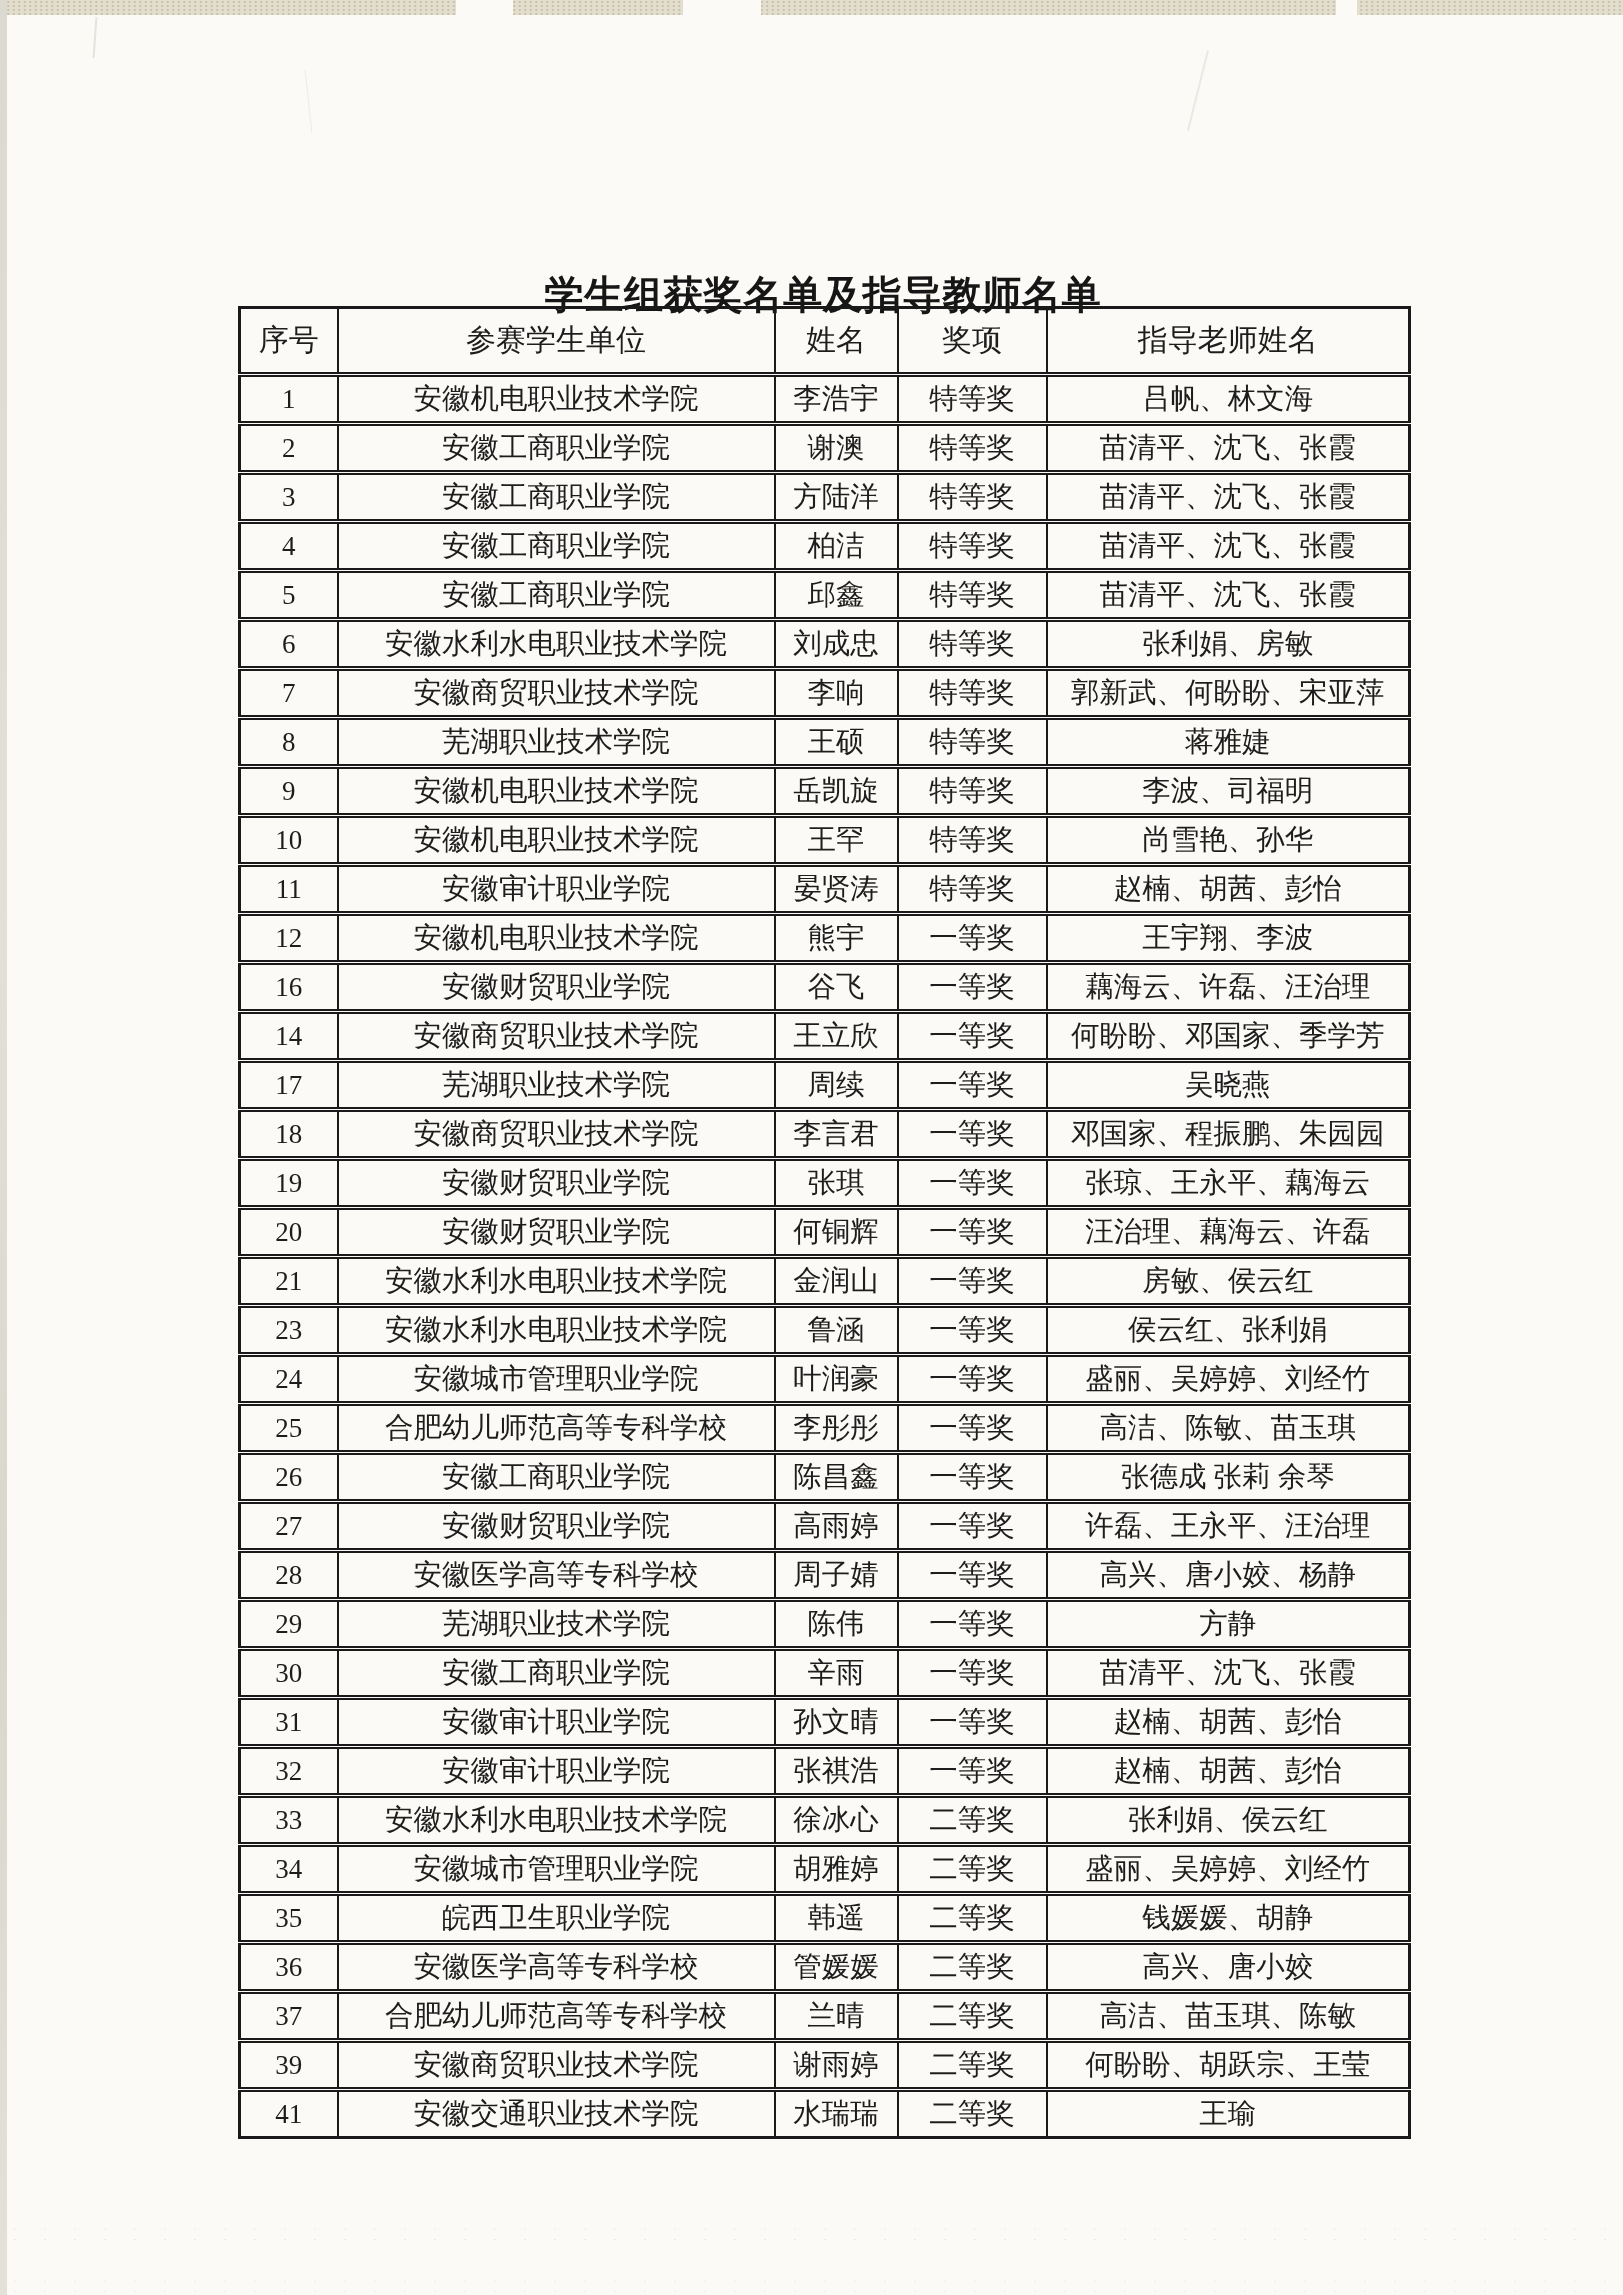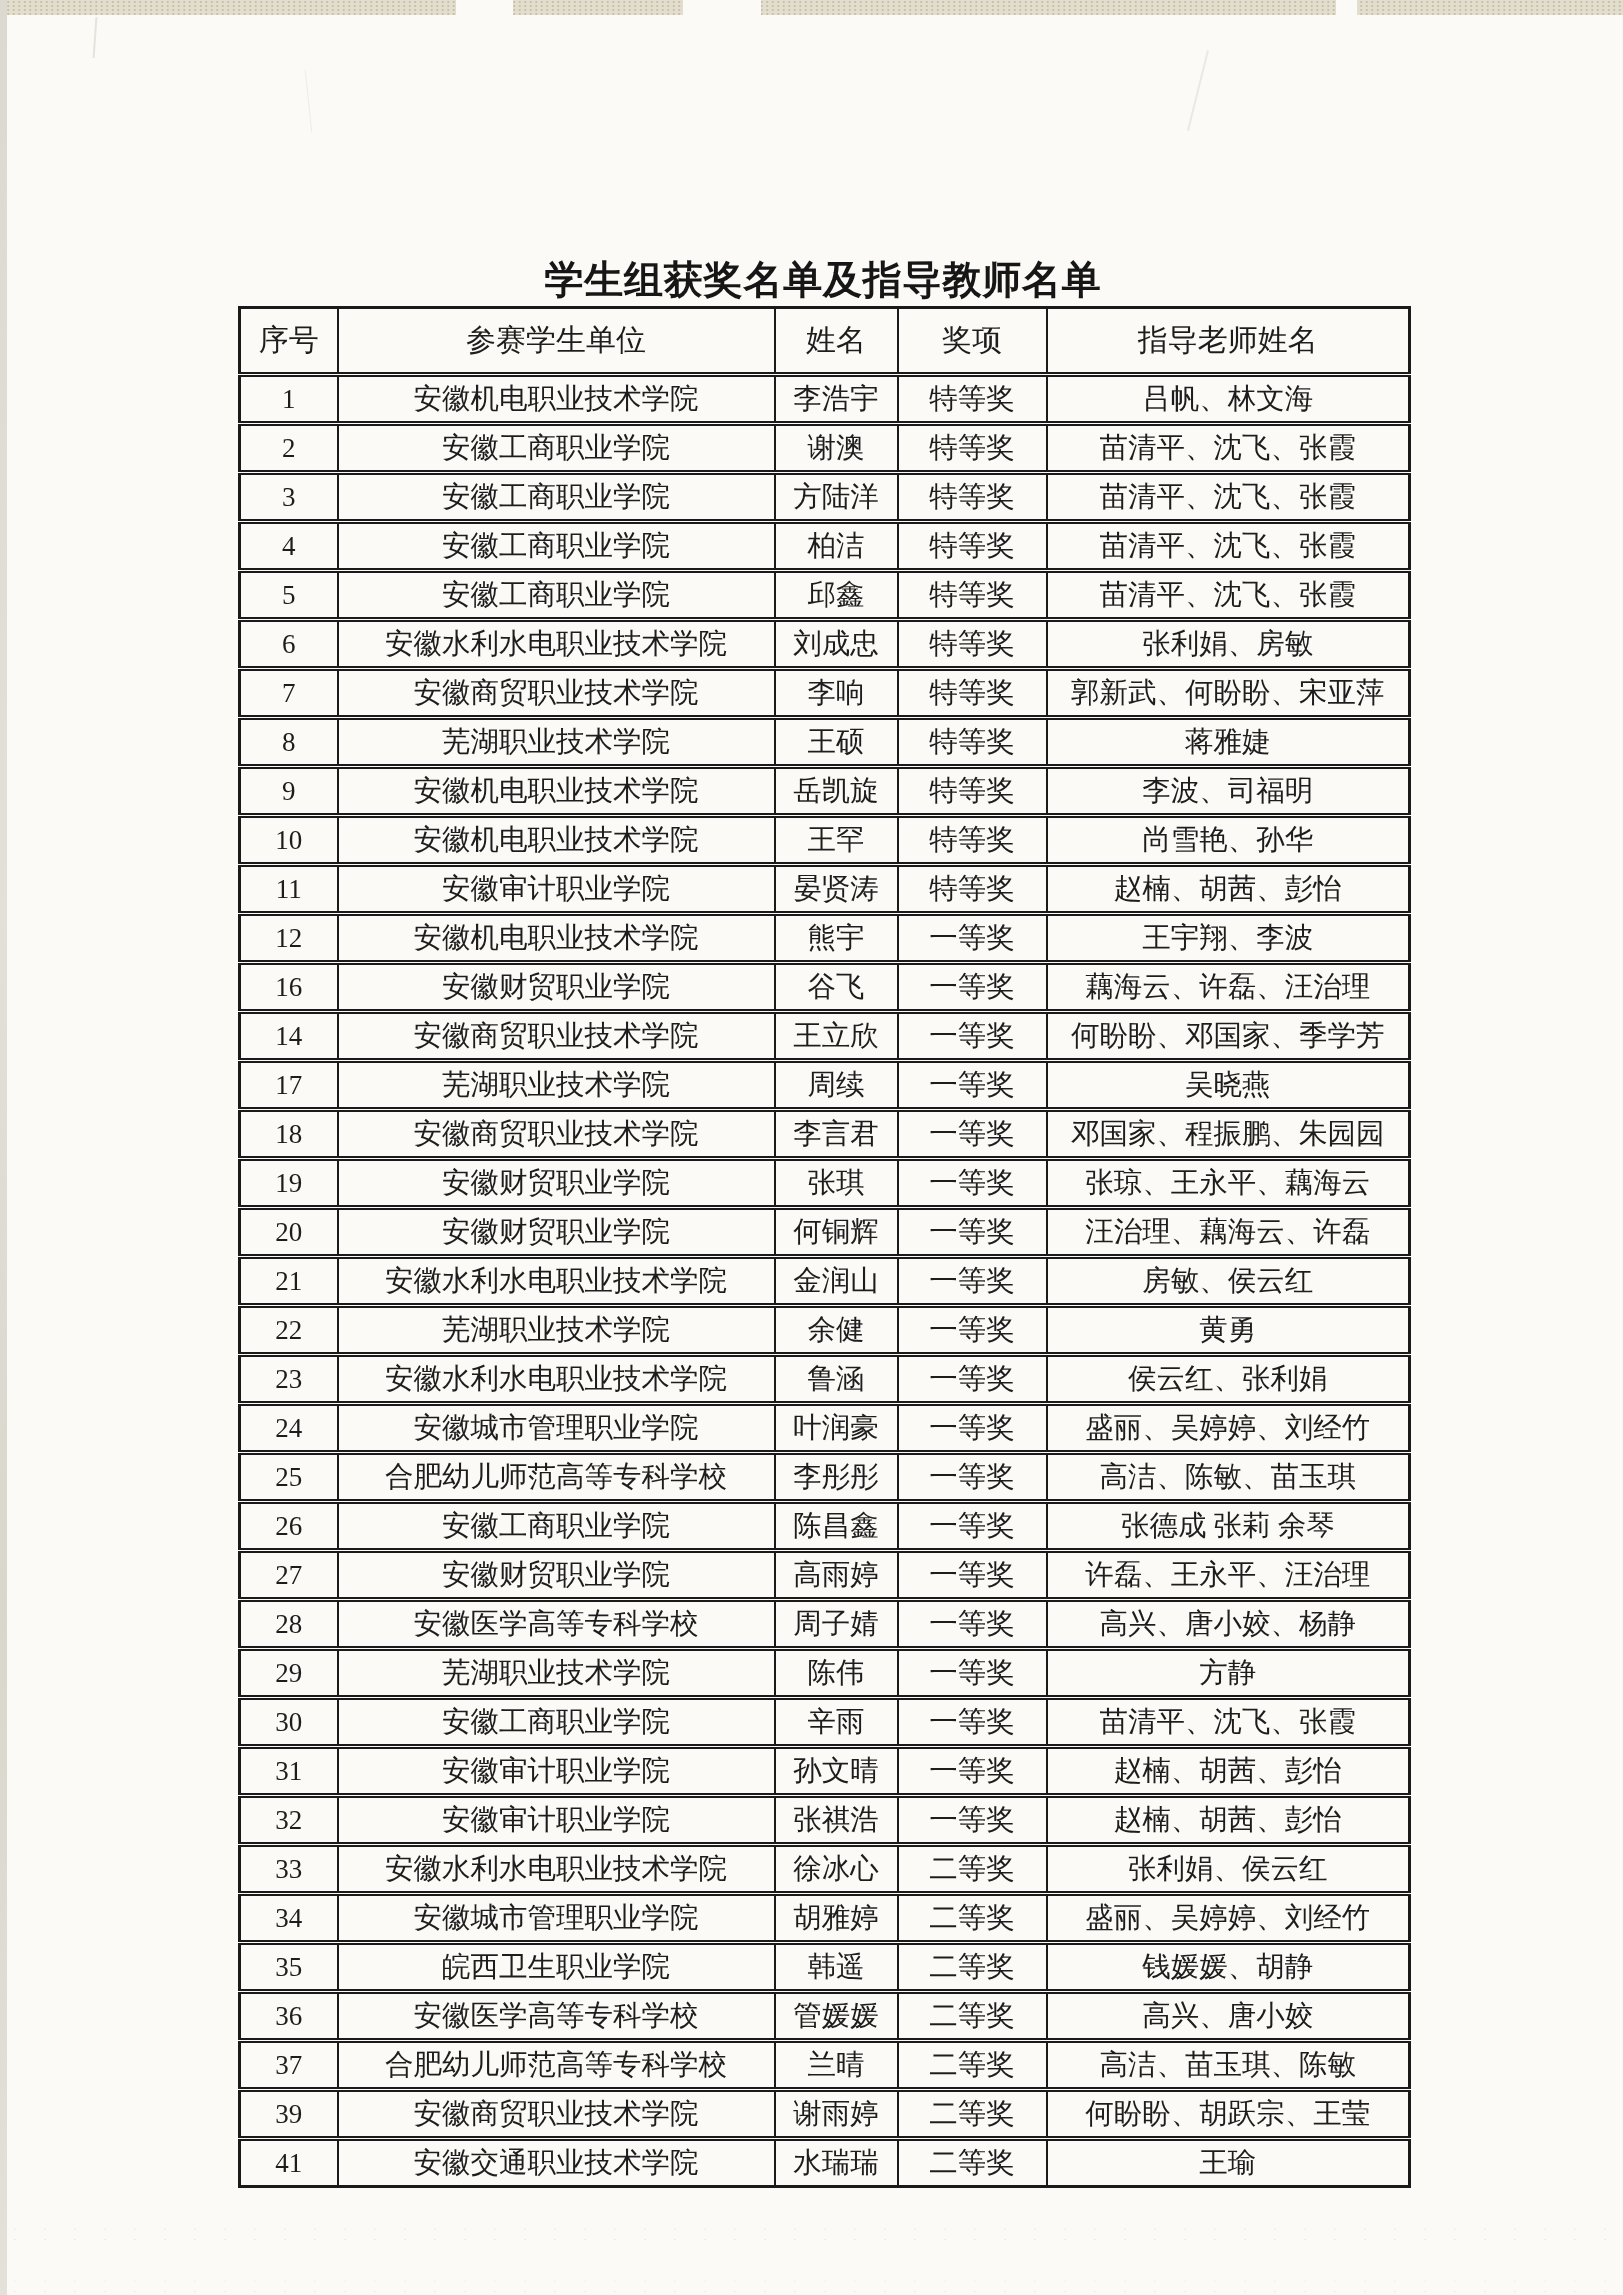--- a/index.html
+++ b/index.html
@@ -33,21 +33,21 @@
   .speckle-row{
     position:absolute;left:0;width:1623px;height:20.6px;opacity:.16;
     background-image:radial-gradient(#8a8878 0.8px, rgba(0,0,0,0) 1.1px);
     background-size:30px 10.3px;
   }
   .speck-1{top:2224px;}
   .speck-2{top:2276px;opacity:.12;}
 
   
   .doc-title{
-    position:absolute;left:239px;top:254px;width:1168px;
+    position:absolute;left:239px;top:269px;width:1168px;
     margin:0;text-align:center;
     font-family:"Liberation Sans","DejaVu Sans",sans-serif;
     font-weight:700;font-size:39px;line-height:51px;
     color:#161616;letter-spacing:0.8px;
   }
 
   
   table.awards{
     position:absolute;left:238px;top:306px;width:1170px;
     border-collapse:collapse;table-layout:fixed;
@@ -232,27 +232,20 @@
         <td class="cell-advisors">汪治理、藕海云、许磊</td>
       </tr>
       <tr>
         <td class="cell-no">21</td>
         <td class="cell-unit">安徽水利水电职业技术学院</td>
         <td class="cell-name">金润山</td>
         <td class="cell-award">一等奖</td>
         <td class="cell-advisors">房敏、侯云红</td>
       </tr>
       <tr>
-        <td class="cell-no">22</td>
-        <td class="cell-unit">芜湖职业技术学院</td>
-        <td class="cell-name">余健</td>
-        <td class="cell-award">一等奖</td>
-        <td class="cell-advisors">黄勇</td>
-      </tr>
-      <tr>
         <td class="cell-no">23</td>
         <td class="cell-unit">安徽水利水电职业技术学院</td>
         <td class="cell-name">鲁涵</td>
         <td class="cell-award">一等奖</td>
         <td class="cell-advisors">侯云红、张利娟</td>
       </tr>
       <tr>
         <td class="cell-no">24</td>
         <td class="cell-unit">安徽城市管理职业学院</td>
         <td class="cell-name">叶润豪</td>

